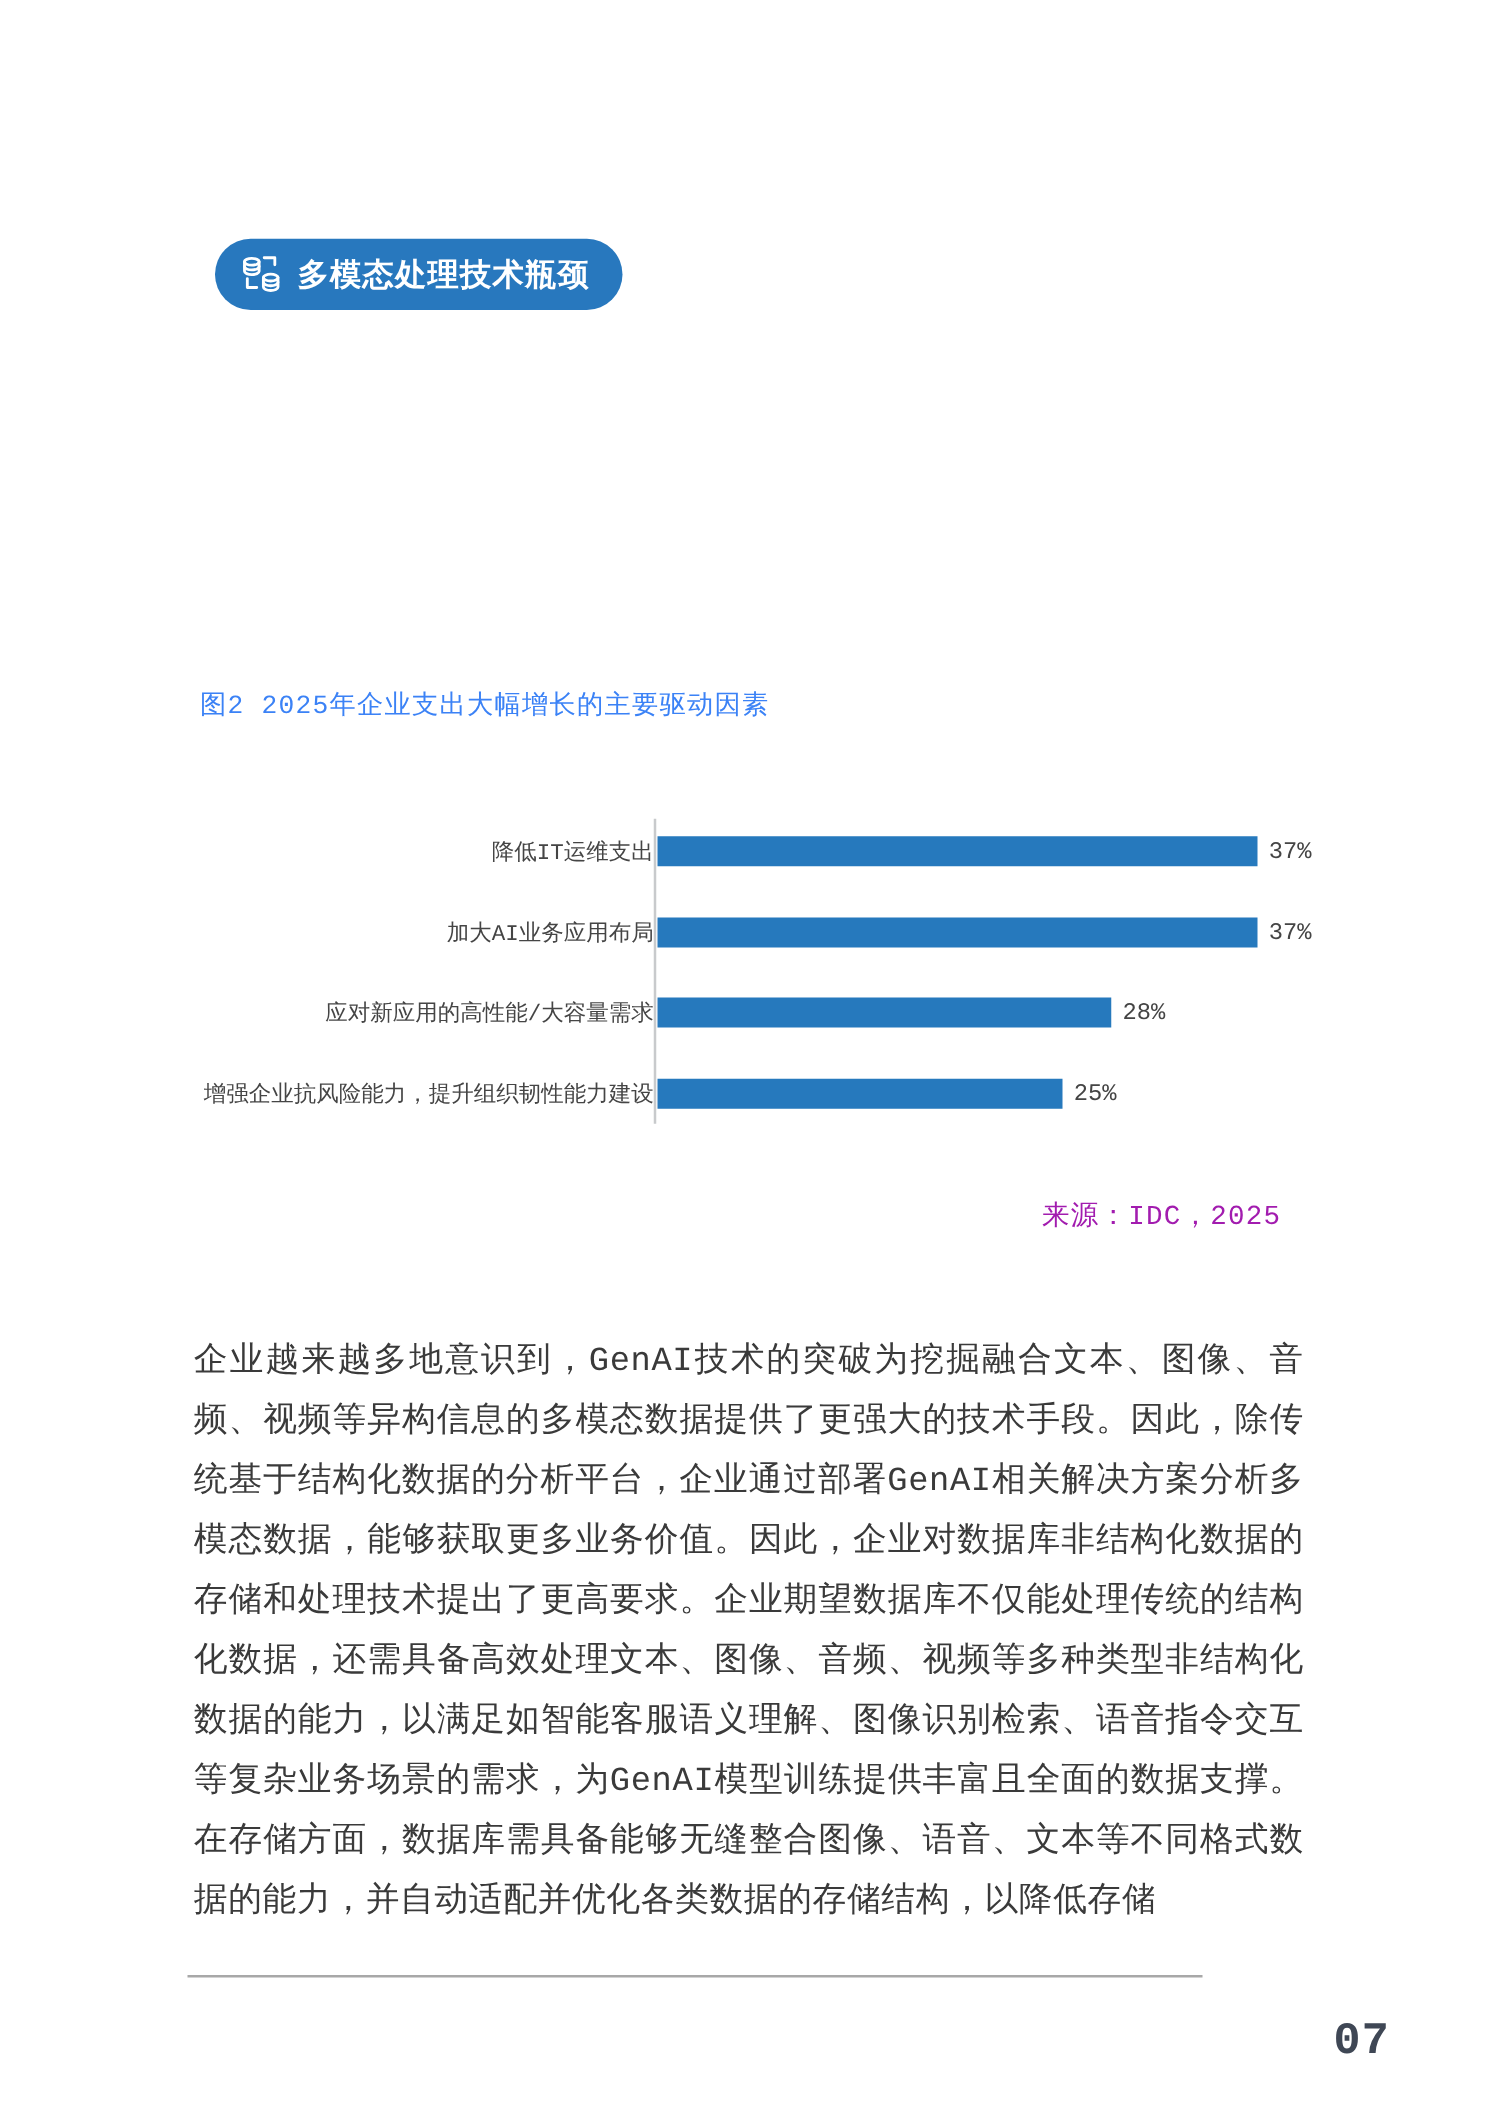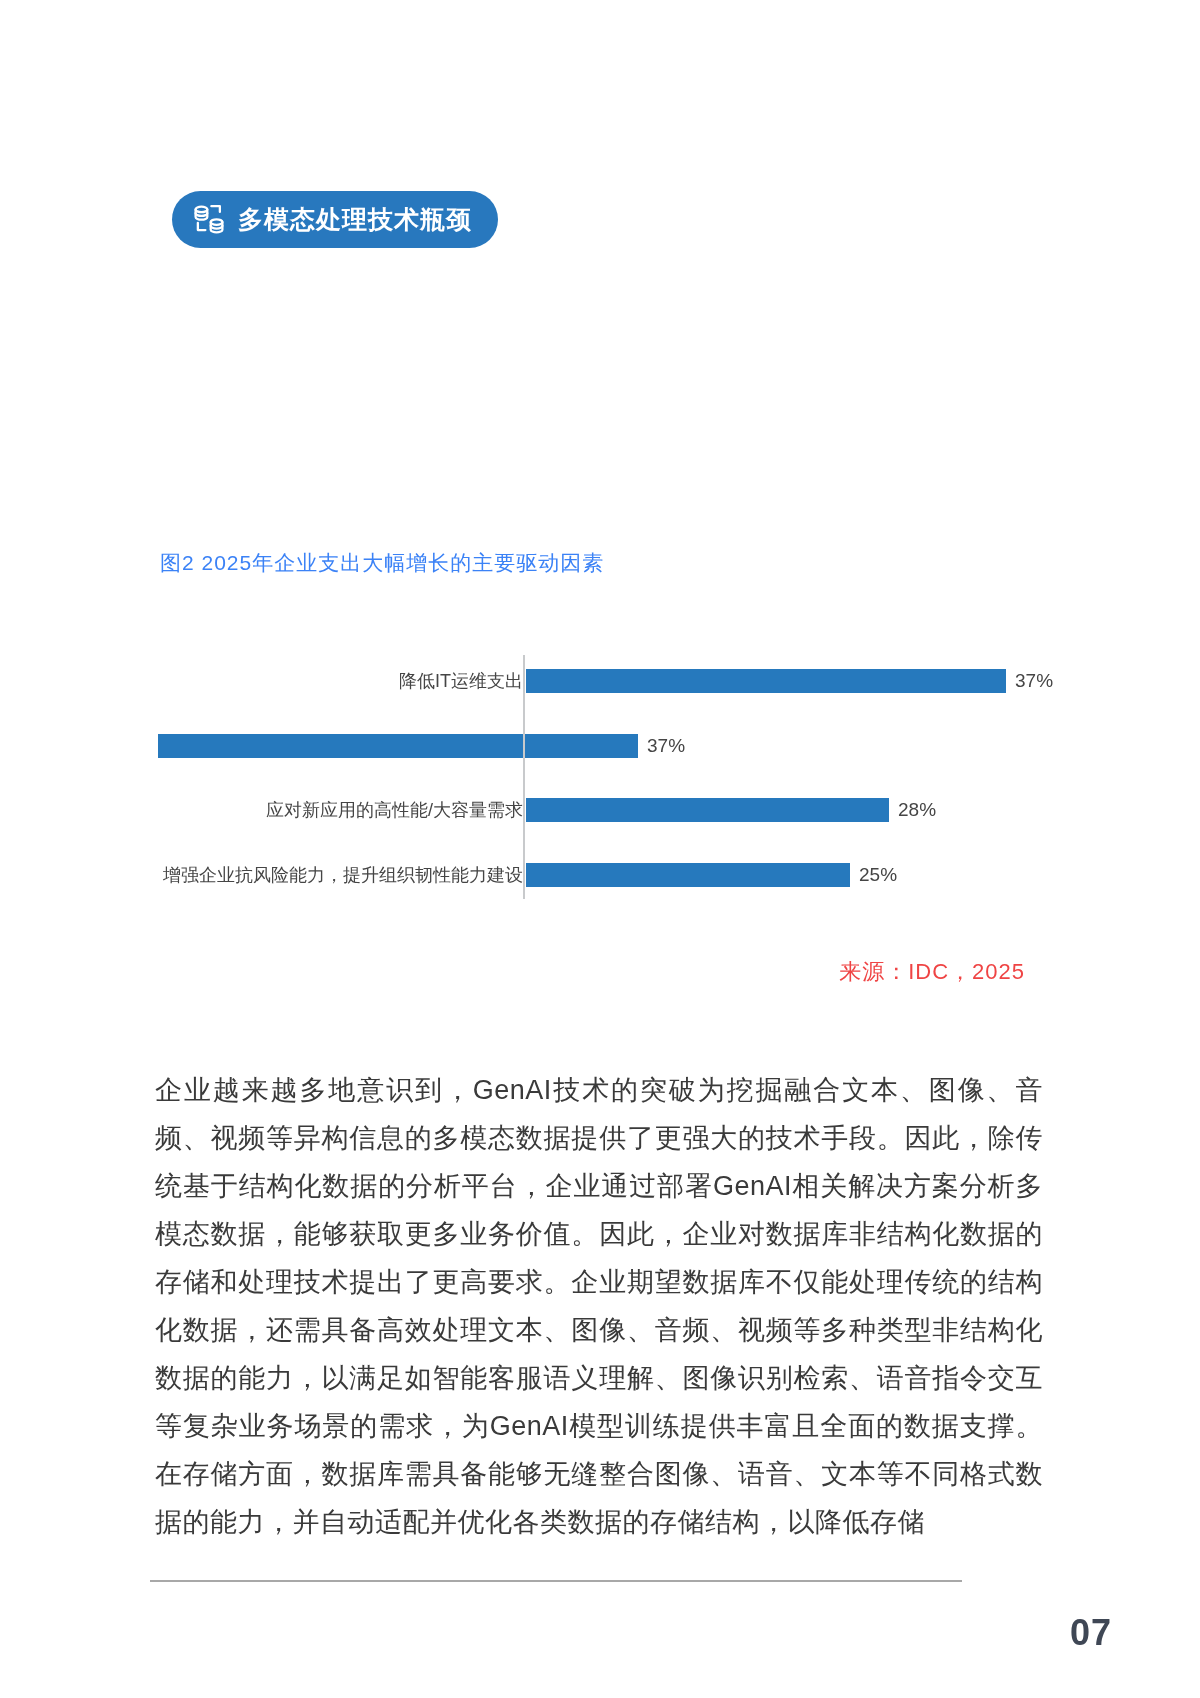--- a/index.html
+++ b/index.html
@@ -1,21 +1,21 @@
 <!DOCTYPE html>
 <html><head>
 <meta charset="utf-8">
 <style>
   html, body { margin: 0; padding: 0; background: #ffffff; }
   .page {
     position: relative;
     width: 1112px;
     height: 1698px;
     background: #ffffff;
-    font-family: Liberation Sans, sans-serif;
+    font-family: Liberation Mono, monospace;
     overflow: hidden;
   }
 
   
   .badge {
     position: absolute;
     left: 172px;
     top: 191px;
     height: 57px;
     box-sizing: border-box;
@@ -91,21 +91,21 @@
   .chart-value { margin-left: 9px; font-size: 19px; color: #454545; white-space: nowrap; }
 
   
   .source {
     position: absolute;
     left: 155px;
     top: 957px;
     width: 870px;
     text-align: right;
     font-size: 22px;
-    color: #ef4444;
+    color: #a21caf;
     letter-spacing: 1px;
   }
 
   
   .footer-line {
     position: absolute;
     left: 150px;
     right: 150px;
     top: 1580px;
     height: 2px;
@@ -152,20 +152,23 @@
   <div class="chart">
     <div class="chart-rows" style="--axis-color: #C8CACC;">
         <div class="chart-row">
           <div class="chart-label">
             <span>降低IT运维支出</span>
           </div>
           <div class="chart-bar" style="width: 480px; background: rgb(38, 121, 189);"></div>
           <span class="chart-value">37%</span>
         </div>
         <div class="chart-row">
+          <div class="chart-label">
+            <span>加大AI业务应用布局</span>
+          </div>
           <div class="chart-bar" style="width: 480px; background: rgb(38, 121, 189);"></div>
           <span class="chart-value">37%</span>
         </div>
         <div class="chart-row">
           <div class="chart-label">
             <span>应对新应用的高性能/大容量需求</span>
           </div>
           <div class="chart-bar" style="width: 363px; background: rgb(38, 121, 189);"></div>
           <span class="chart-value">28%</span>
         </div>

